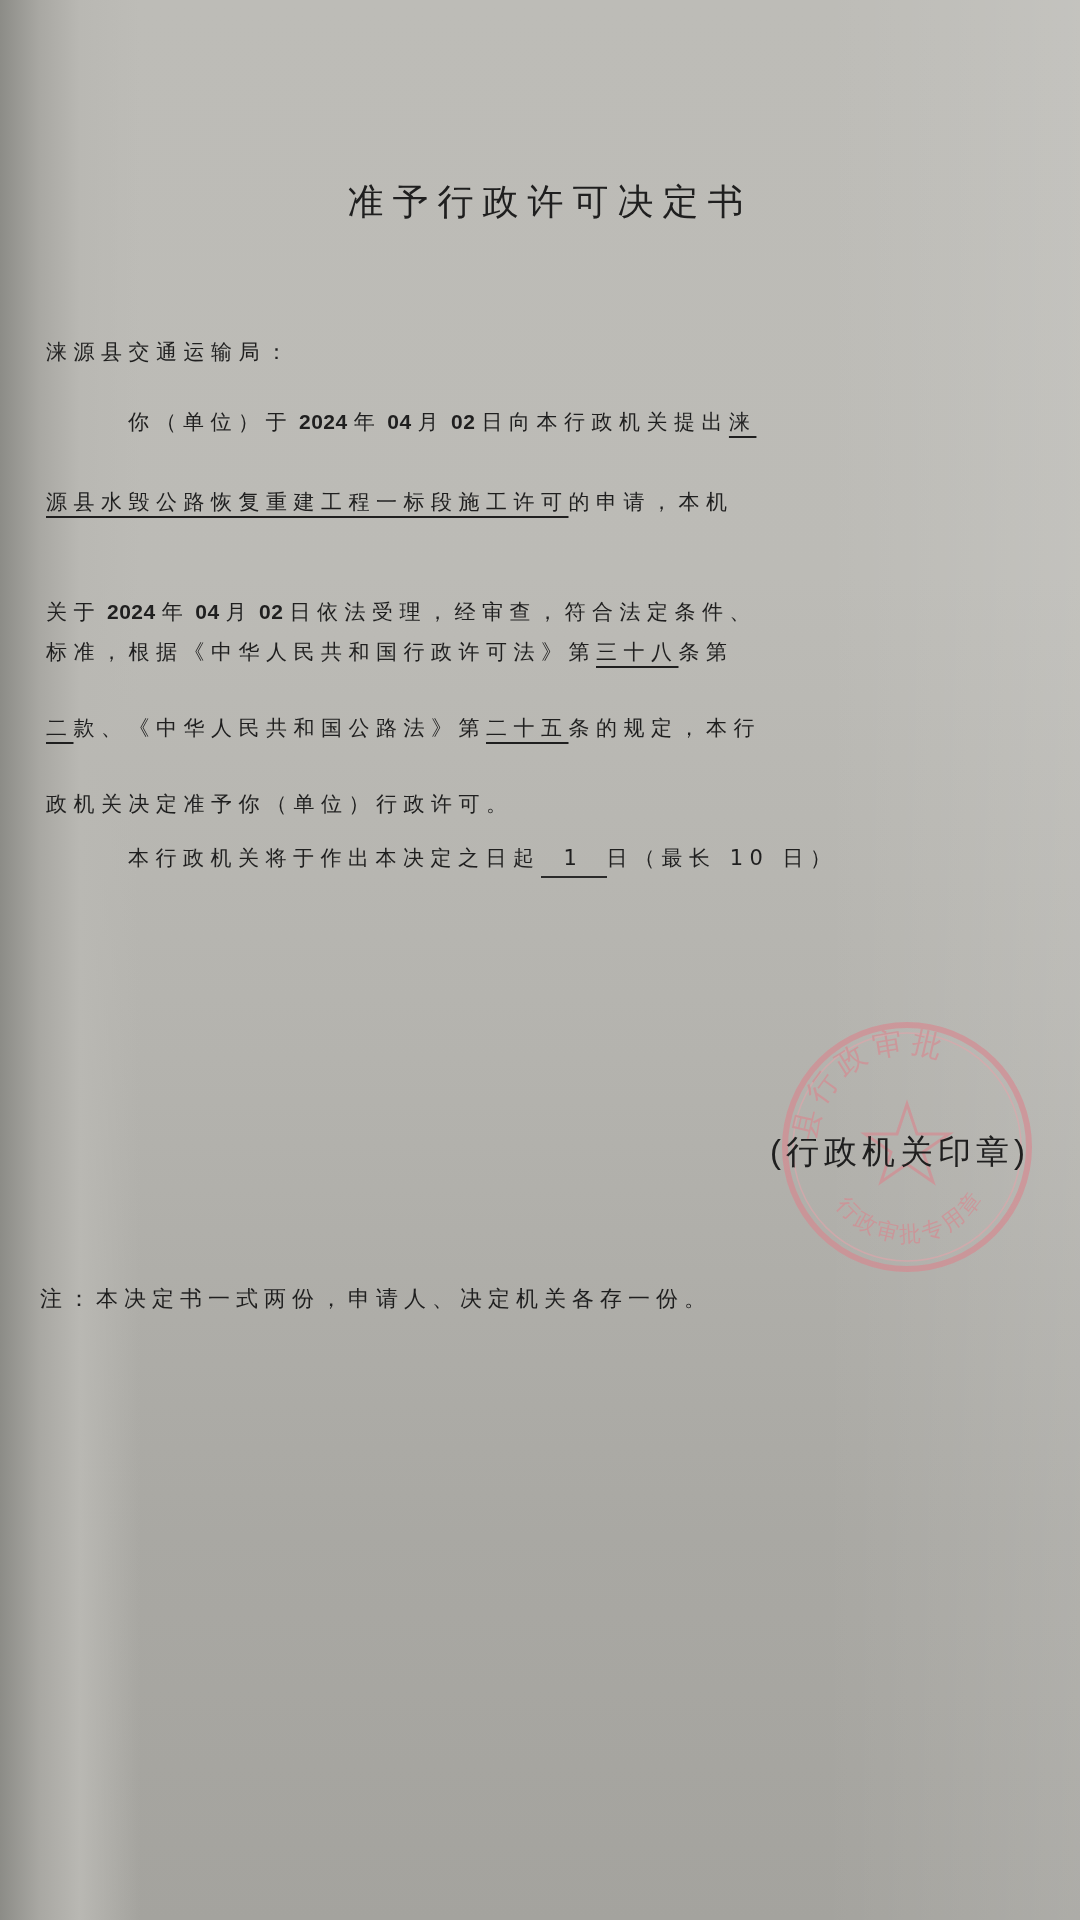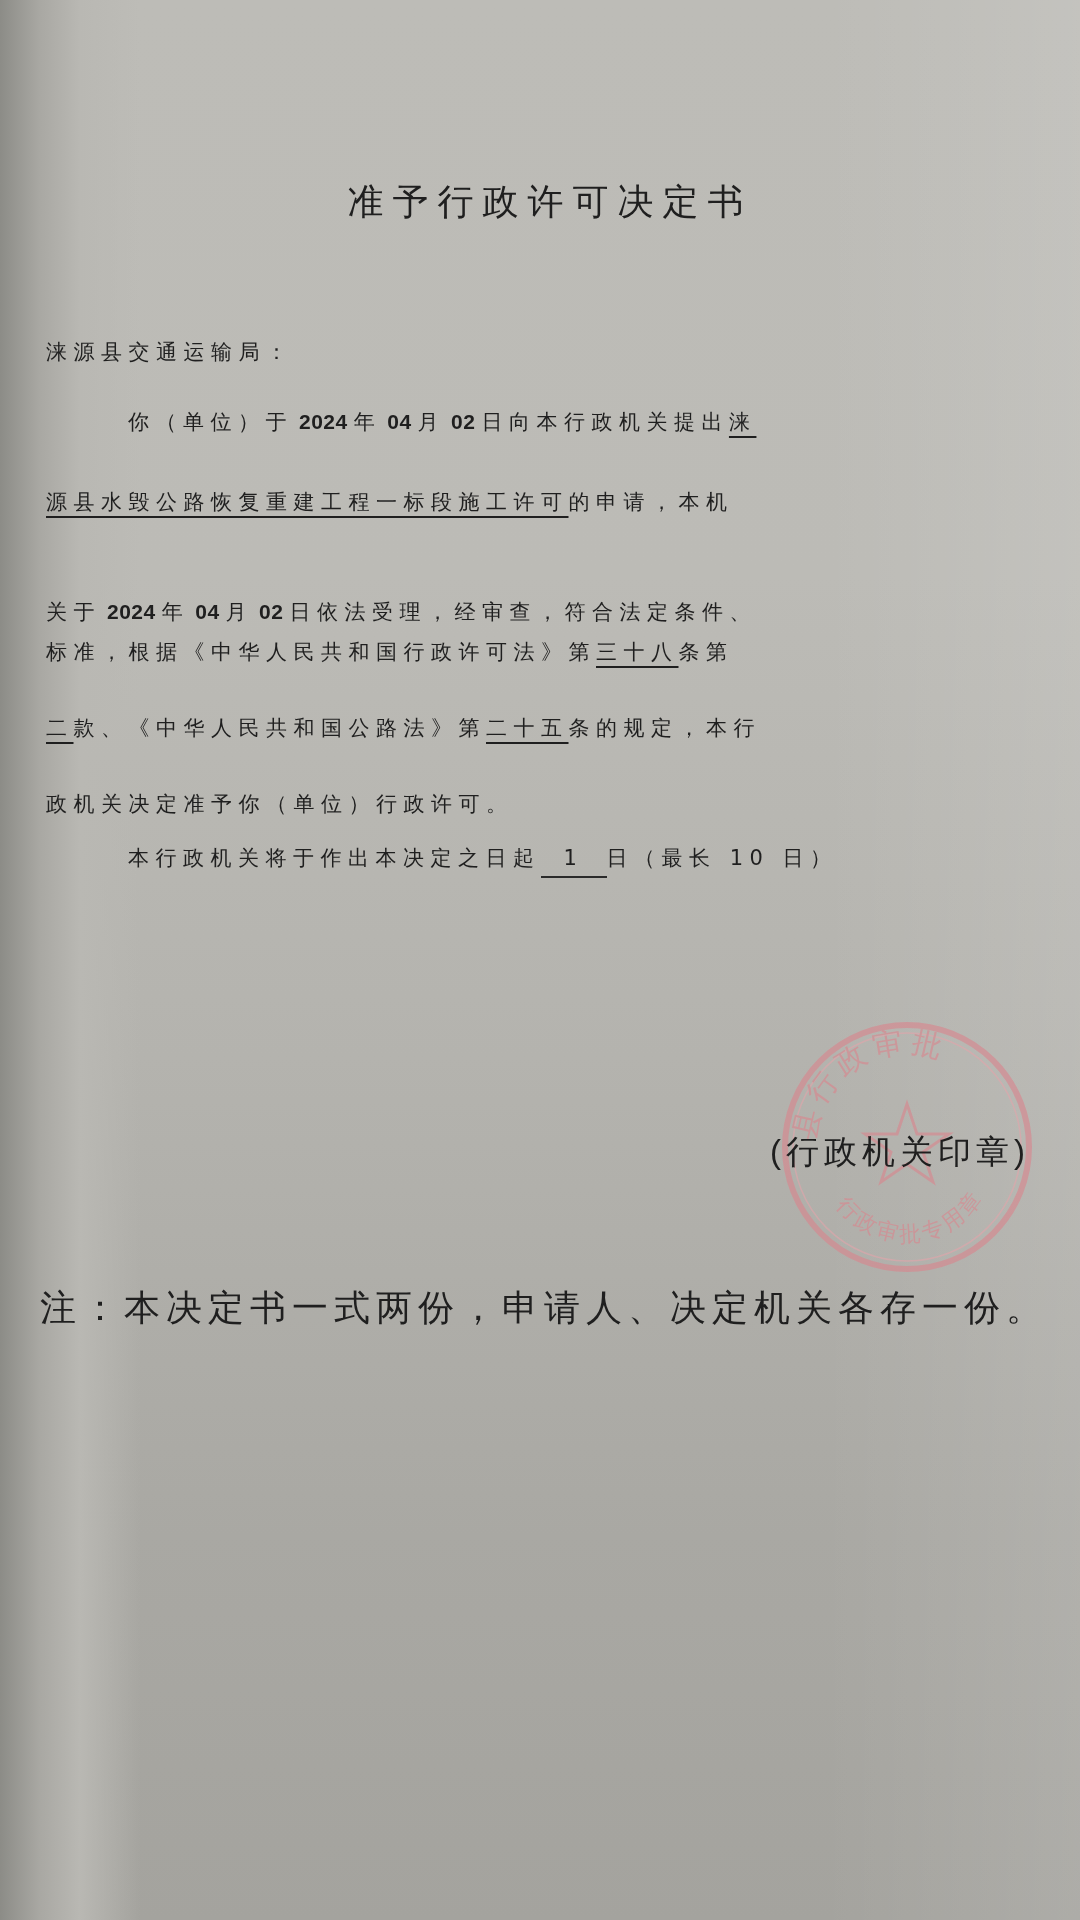--- a/index.html
+++ b/index.html
@@ -109,21 +109,21 @@
       font-size: 33px;
       font-family: "DejaVu Sans", sans-serif;
       letter-spacing: 4px;
       white-space: nowrap;
       z-index: 3;
     }
     .note {
       position: absolute;
       top: 1284px;
       left: 40px;
-      font-size: 36px;
+      font-size: 22px;
       font-family: "DejaVu Sans", sans-serif;
       letter-spacing: 6px;
       white-space: nowrap;
     }
     .stamp {
       position: absolute;
       left: 778px;
       top: 1018px;
       width: 258px;
       height: 258px;

